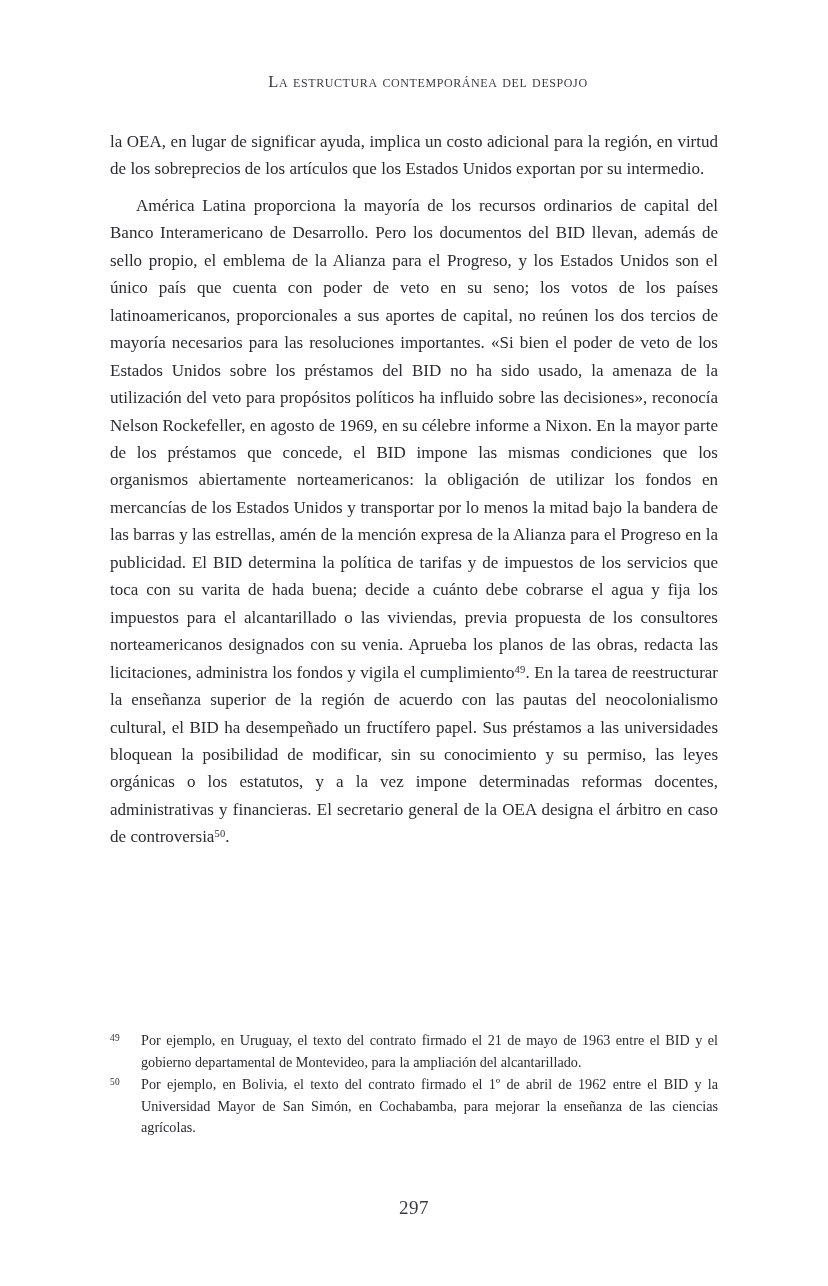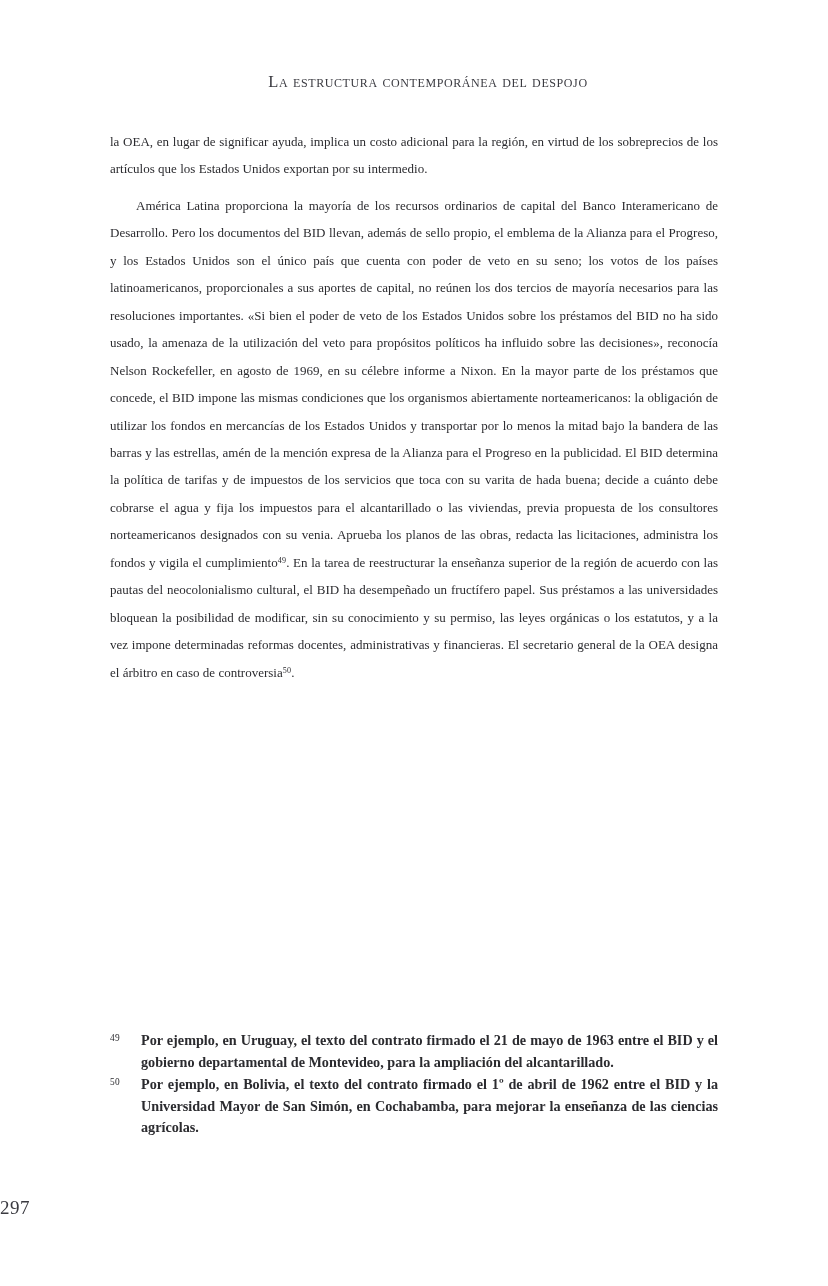--- a/index.html
+++ b/index.html
@@ -47,21 +47,21 @@
     position: absolute;
     top: 128px;
     left: 110px;
     width: 608px;
   }
 
   p.para {
     margin: 0;
     text-align: justify;
     text-justify: inter-word;
-    font-size: 13px;
+    font-size: 17px;
     line-height: 27.45px;
     color: #2b2b2f;
     hyphens: manual;
     word-spacing: 0.1px;
   }
   p.para.indent {
     text-indent: 26px;
   }
   p.para + p.para {
     margin-top: 9px;
@@ -97,29 +97,29 @@
     width: 22px;
     font-size: 9.4px;
     line-height: 16px;
     text-align: left;
     vertical-align: super;
     color: #2b2b2f;
     letter-spacing: 0.2px;
   }
   .footnote .fbody {
     display: block;
-    font-weight: bold;
   }
 
   
   .folio {
     position: absolute;
     top: 1196px;
     left: 0;
     width: 828px;
+    text-align: center;
     font-size: 19px;
     line-height: 24px;
     color: #3a3a40;
     letter-spacing: 0.5px;
   }
 </style>
 </head>
 <body>
 
 <div class="page">

